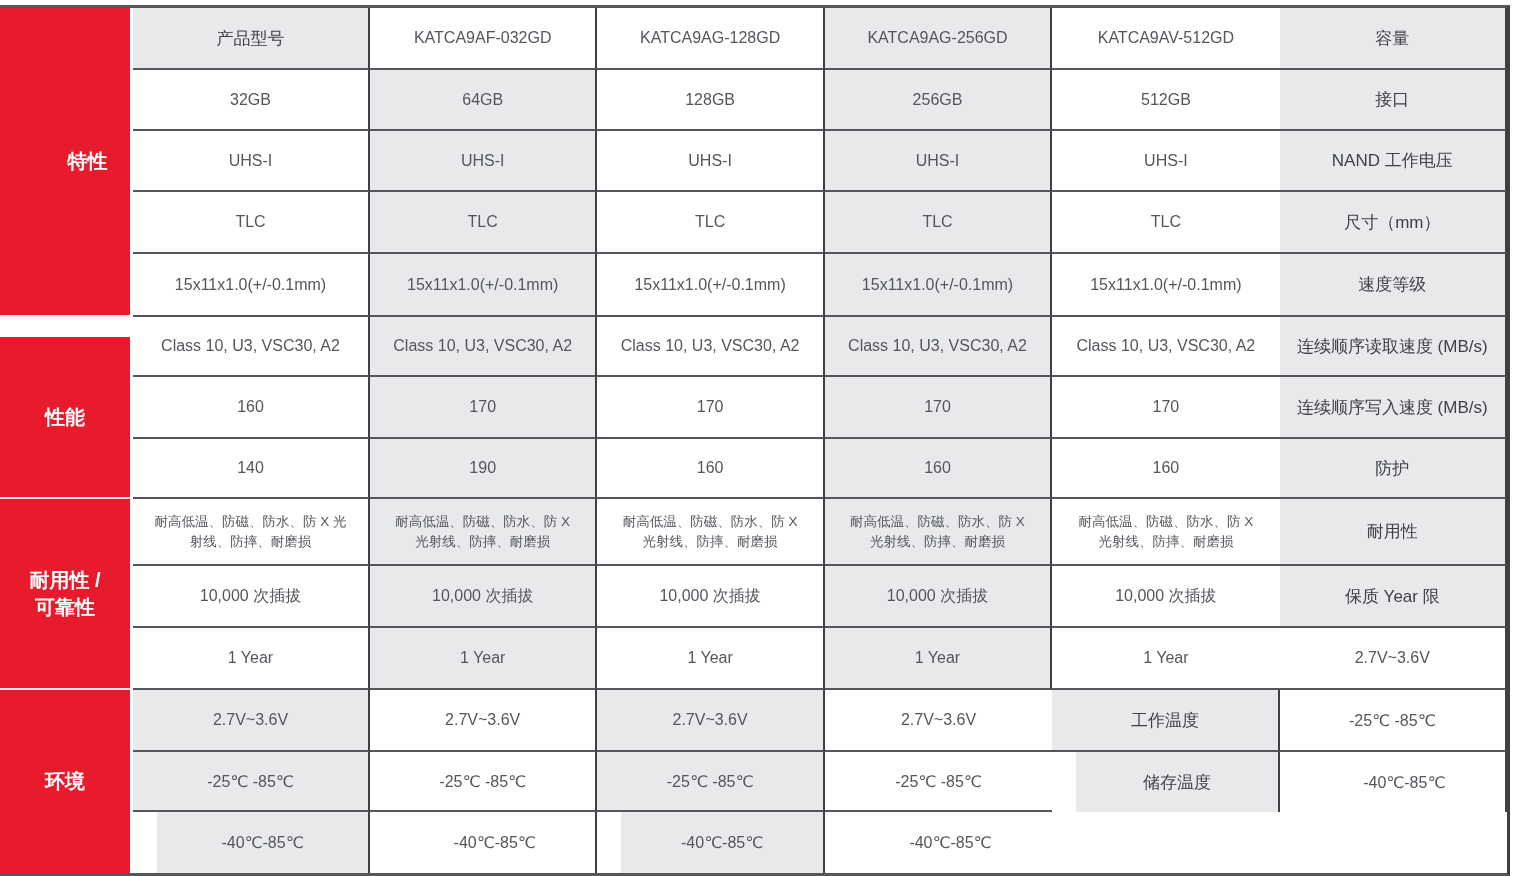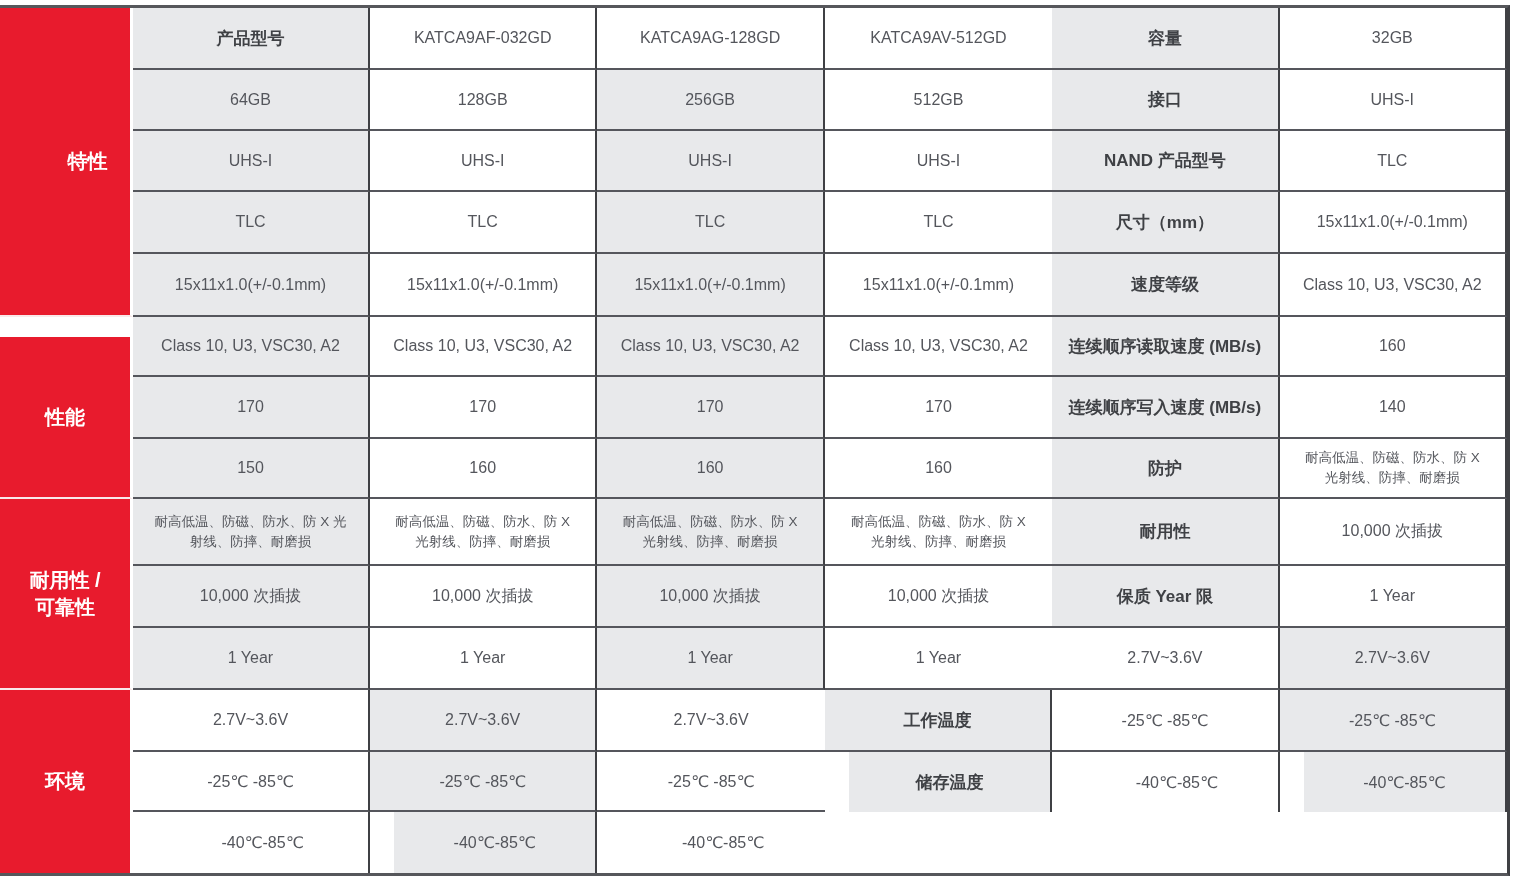--- a/index.html
+++ b/index.html
@@ -32,21 +32,21 @@
     border-right:3px solid #ffffff;
     border-bottom:2px solid #f9e9ea;
     white-space:pre-line;
   }
   .sec-1{grid-row:1/6;padding-left:45px;}
   .sec-2{grid-row:6/9;margin-top:20px;}
   .sec-3{grid-row:9/12;}
   .sec-4{grid-row:12/15;border-bottom:none;}
   .lab{
     background:#e8e9eb;
-    font-weight:bold;
+    font-weight:normal;
     font-size:17px;
     color:#3f4145;
     padding:0 6px;
   }
   .val{font-size:16px;color:#54565c;padding:0 8px;}
   .g{background:#e8e9eb;}
   .w{background:#ffffff;text-align:center;}
   .small{font-size:13.5px;line-height:1.45;padding:4px 18px;}
   .nor{border-right:none;}
   .nobb{border-bottom:none;margin-left:24px;}
@@ -54,37 +54,38 @@
 </head>
 <body>
 
 <div class="spec-table">
 
   <div class="cell sec sec-1">特性</div>
 
   <div class="cell lab">产品型号</div>
   <div class="cell val w">KATCA9AF-032GD</div>
   <div class="cell val w">KATCA9AG-128GD</div>
+  <div class="cell val g">KATCA9AG-256GD</div>
   <div class="cell val w nor">KATCA9AV-512GD</div>
 
   <div class="cell lab">容量</div>
   <div class="cell val w">32GB</div>
   <div class="cell val g">64GB</div>
   <div class="cell val w">128GB</div>
   <div class="cell val g">256GB</div>
   <div class="cell val w nor">512GB</div>
 
   <div class="cell lab">接口</div>
   <div class="cell val w">UHS-I</div>
   <div class="cell val g">UHS-I</div>
   <div class="cell val w">UHS-I</div>
   <div class="cell val g">UHS-I</div>
   <div class="cell val w nor">UHS-I</div>
 
-  <div class="cell lab">NAND 产品型号</div>
+  <div class="cell lab">NAND 工作电压</div>
   <div class="cell val w">TLC</div>
   <div class="cell val g">TLC</div>
   <div class="cell val w">TLC</div>
   <div class="cell val g">TLC</div>
   <div class="cell val w nor">TLC</div>
 
   <div class="cell lab">尺寸（mm）</div>
   <div class="cell val w">15x11x1.0(+/-0.1mm)</div>
   <div class="cell val g">15x11x1.0(+/-0.1mm)</div>
   <div class="cell val w">15x11x1.0(+/-0.1mm)</div>
@@ -102,21 +103,21 @@
 
   <div class="cell lab">连续顺序读取速度 (MB/s)</div>
   <div class="cell val w">160</div>
   <div class="cell val g">170</div>
   <div class="cell val w">170</div>
   <div class="cell val g">170</div>
   <div class="cell val w nor">170</div>
 
   <div class="cell lab">连续顺序写入速度 (MB/s)</div>
   <div class="cell val w">140</div>
-  <div class="cell val g">150</div>
+  <div class="cell val g">190</div>
   <div class="cell val w">160</div>
   <div class="cell val g">160</div>
   <div class="cell val w nor">160</div>
 
   <div class="cell sec sec-3">耐用性 /
 可靠性</div>
 
   <div class="cell lab">防护</div>
   <div class="cell val w small">耐高低温、防磁、防水、防 X 光射线、防摔、耐磨损</div>
   <div class="cell val g small">耐高低温、防磁、防水、防 X 光射线、防摔、耐磨损</div>

